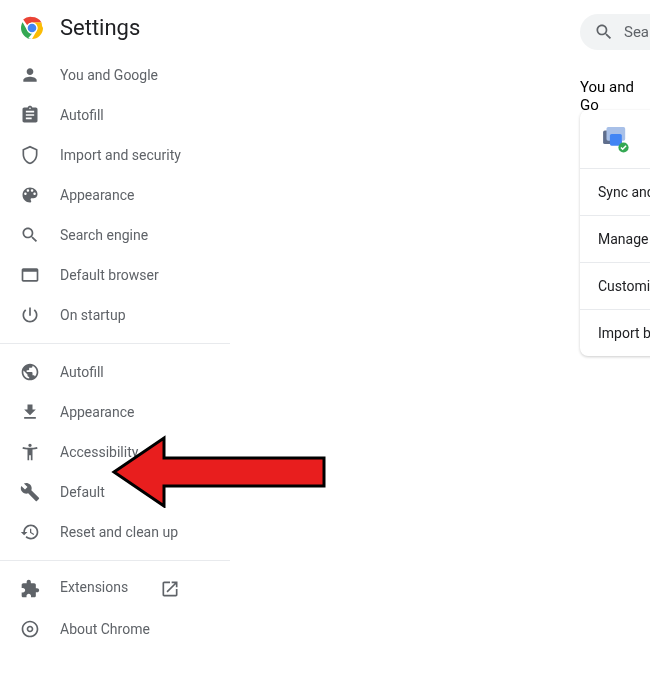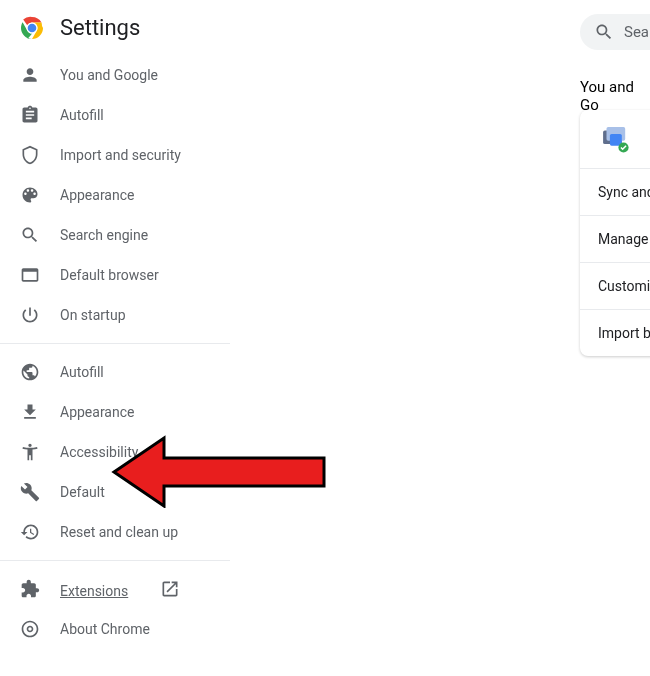--- a/index.html
+++ b/index.html
@@ -52,22 +52,21 @@
       fill: #5f6368;
     }
     .divider {
       height: 1px;
       background: #e8eaed;
       margin: 8px 0;
       width: 230px;
     }
     .ext-item {
       display: flex;
-      align-items: flex-end;
-      text-decoration: underline;
+      align-items: flex-start;
     }
     .ext-link-icon {
       margin-left: 12px;
     }
     .search-bar {
       position: absolute;
       top: 14px;
       left: 580px;
       width: 200px;
       height: 36px;

